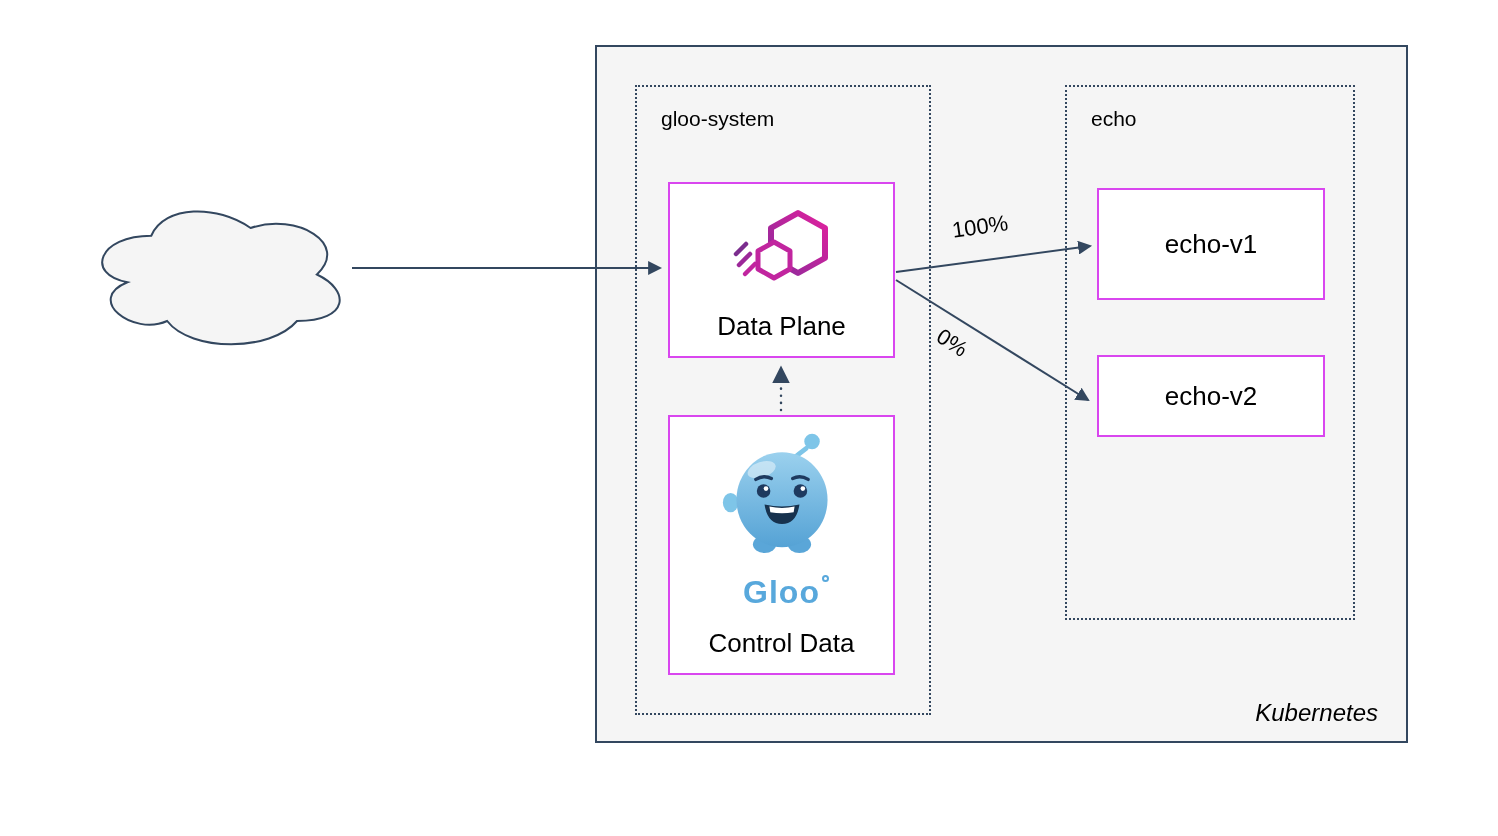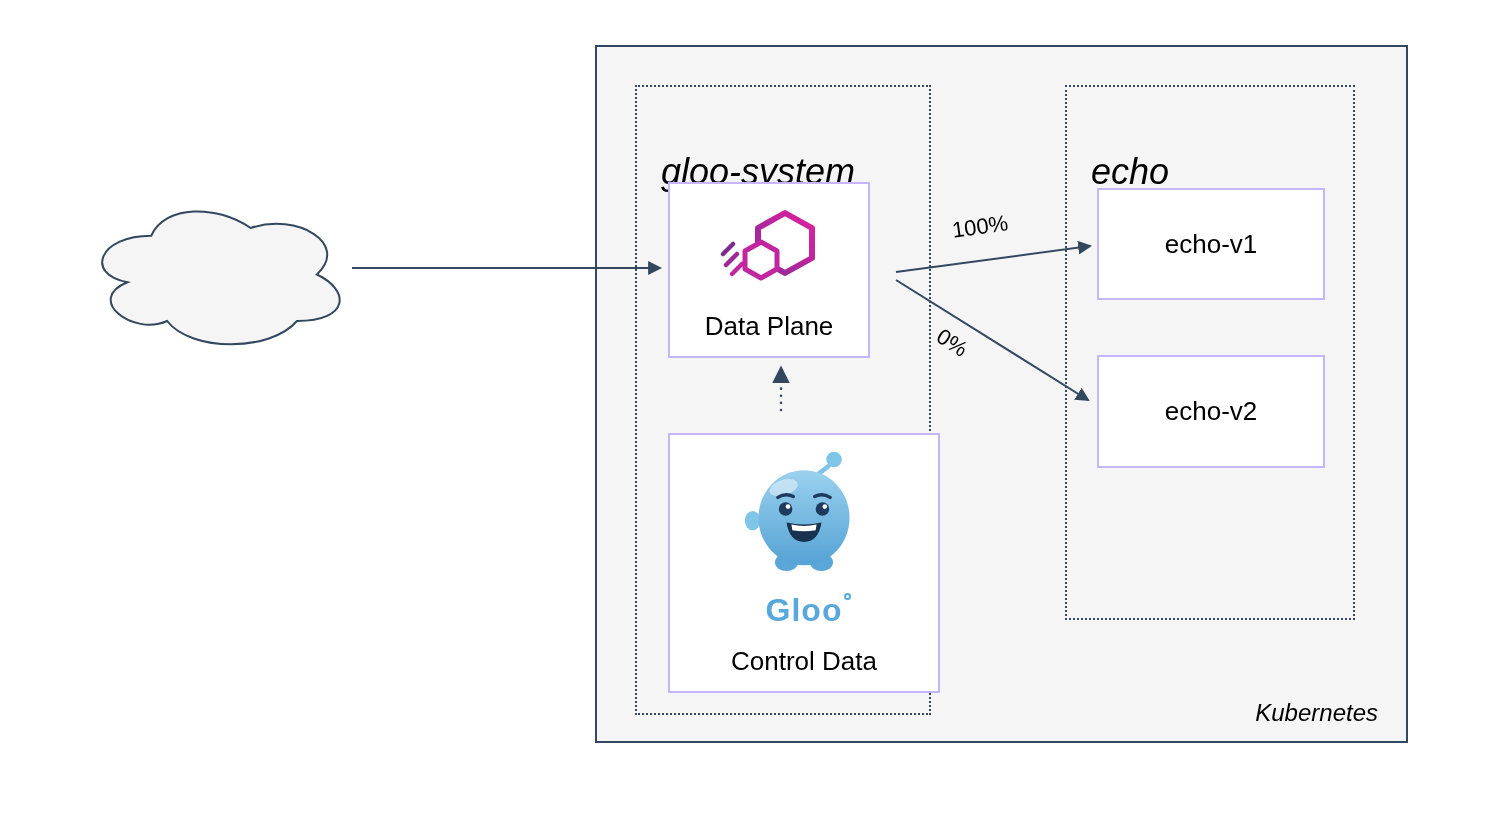--- a/index.html
+++ b/index.html
@@ -33,52 +33,50 @@
   .ns {
     position: absolute;
     border: 2px dotted #33475F;
     background: transparent;
   }
   .ns-gloo { left: 635px; top: 85px; width: 296px; height: 630px; }
   .ns-echo { left: 1065px; top: 85px; width: 290px; height: 535px; }
   .ns-label {
     position: absolute;
     left: 24px; top: 20px;
-    font-style: italic;
-    font-size: 36px;
-    margin-top: 44px;
+    font-size: 21px;
   }
   
   .node {
     position: absolute;
     background: #ffffff;
-    border: 2px solid #c4b5fd;
+    border: 2px solid #d946ef;
     display: flex;
     flex-direction: column;
     align-items: center;
   }
   .node-label { font-size: 26px; }
   .data-plane {
     left: 668px; top: 182px;
-    width: 202px; height: 176px;
+    width: 227px; height: 176px;
     justify-content: space-between;
     padding: 24px 0 14px;
   }
   .control-plane {
-    left: 668px; top: 433px;
-    width: 272px; height: 260px;
+    left: 668px; top: 415px;
+    width: 227px; height: 260px;
     justify-content: space-between;
     padding: 10px 0 14px;
   }
   .echo-node {
     left: 1097px; top: 188px;
     width: 228px; height: 112px;
     justify-content: center;
   }
-  .echo-v2 { top: 355px; height: 113px; }
+  .echo-v2 { top: 355px; height: 82px; }
   
   .users-label {
     position: absolute;
     left: 100px; top: 247px;
     width: 230px;
     text-align: center;
     font-size: 38px;
   }
   
   .edge-label {

